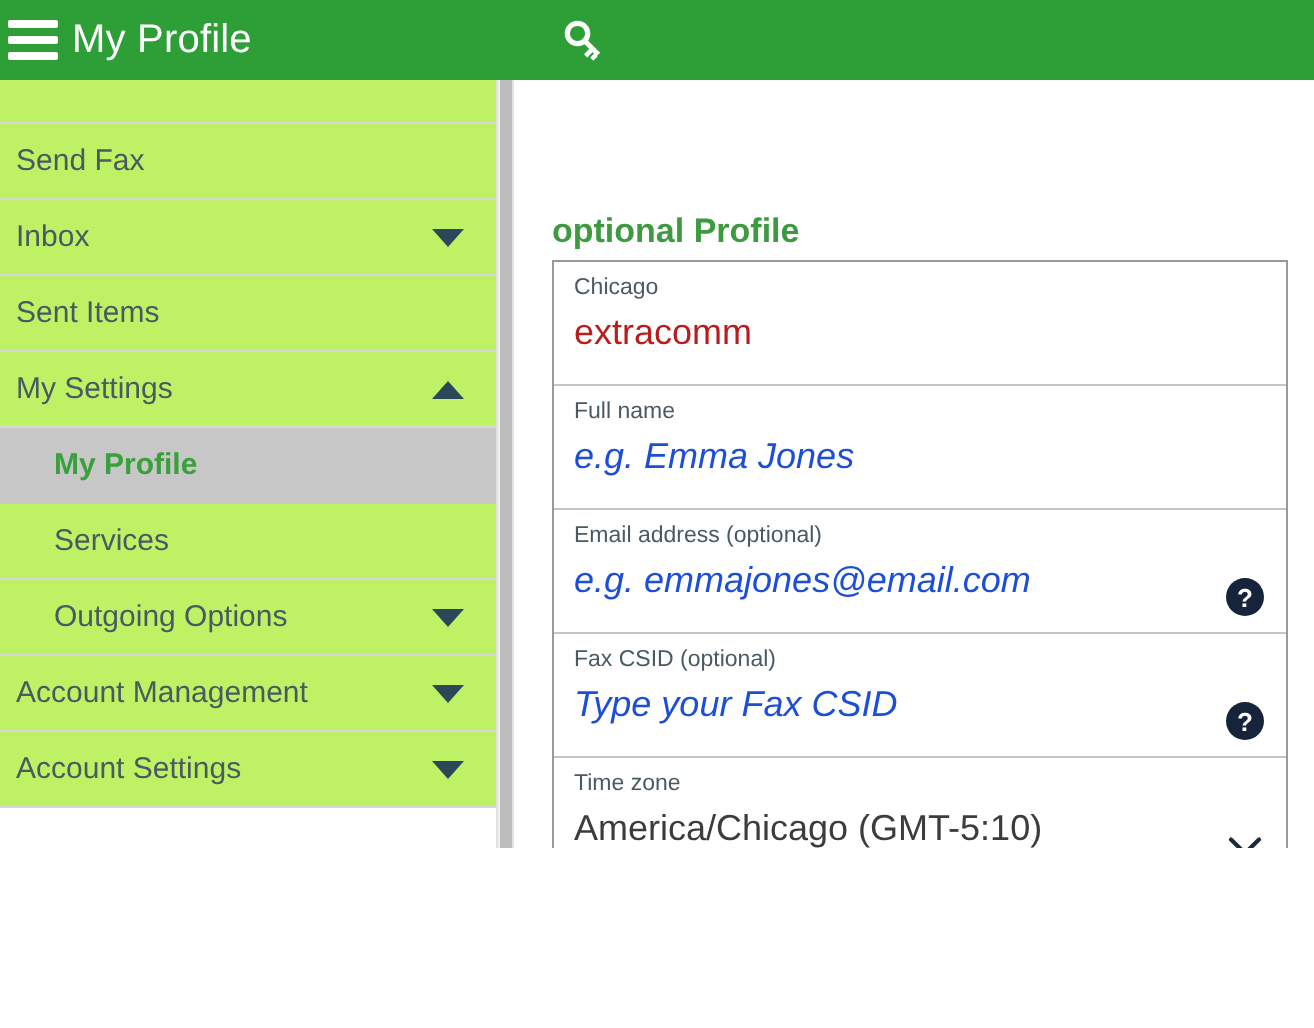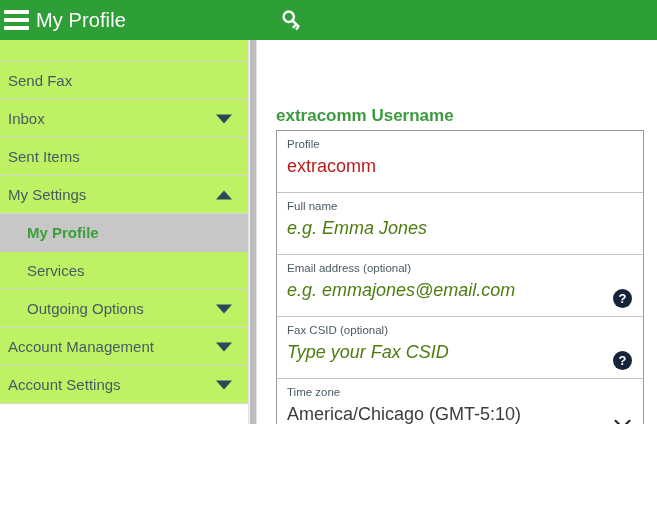--- a/index.html
+++ b/index.html
@@ -190,21 +190,21 @@
   }
   .field-value {
     font-size: 18px;
     line-height: 30px;
     color: #b91c1c;
     white-space: nowrap;
     overflow: hidden;
   }
   .field-value.placeholder {
     font-style: italic;
-    color: #4d7c0f;
+    color: #1d4ed8;
   }
   .field-value.filled {
     color: #3c3c3c;
     font-style: normal;
   }
   .help-icon {
     position: absolute;
     right: 11px;
     bottom: 8px;
     width: 19px;
@@ -310,25 +310,25 @@
         <span class="nav-label">Account Settings</span>
         <span class="caret down"></span>
       </div>
     </div>
 
   <div class="scroll-track">
     <div class="scroll-thumb"></div>
   </div>
 
   <div class="main">
-    <div class="panel-title">extracomm Username</div>
+    <div class="panel-title">optional Profile</div>
 
     <div class="form-box" id="form-box">
       <div class="field">
-          <div class="field-label">Profile</div>
+          <div class="field-label">Chicago</div>
           <div class="field-value ">extracomm</div>
         </div>
         <div class="field">
           <div class="field-label">Full name</div>
           <div class="field-value placeholder">e.g. Emma Jones</div>
         </div>
         <div class="field">
           <div class="field-label">Email address (optional)</div>
           <div class="field-value placeholder">e.g. emmajones@email.com</div>
           <span class="help-icon"><svg width="19" height="19" viewBox="0 0 19 19">

